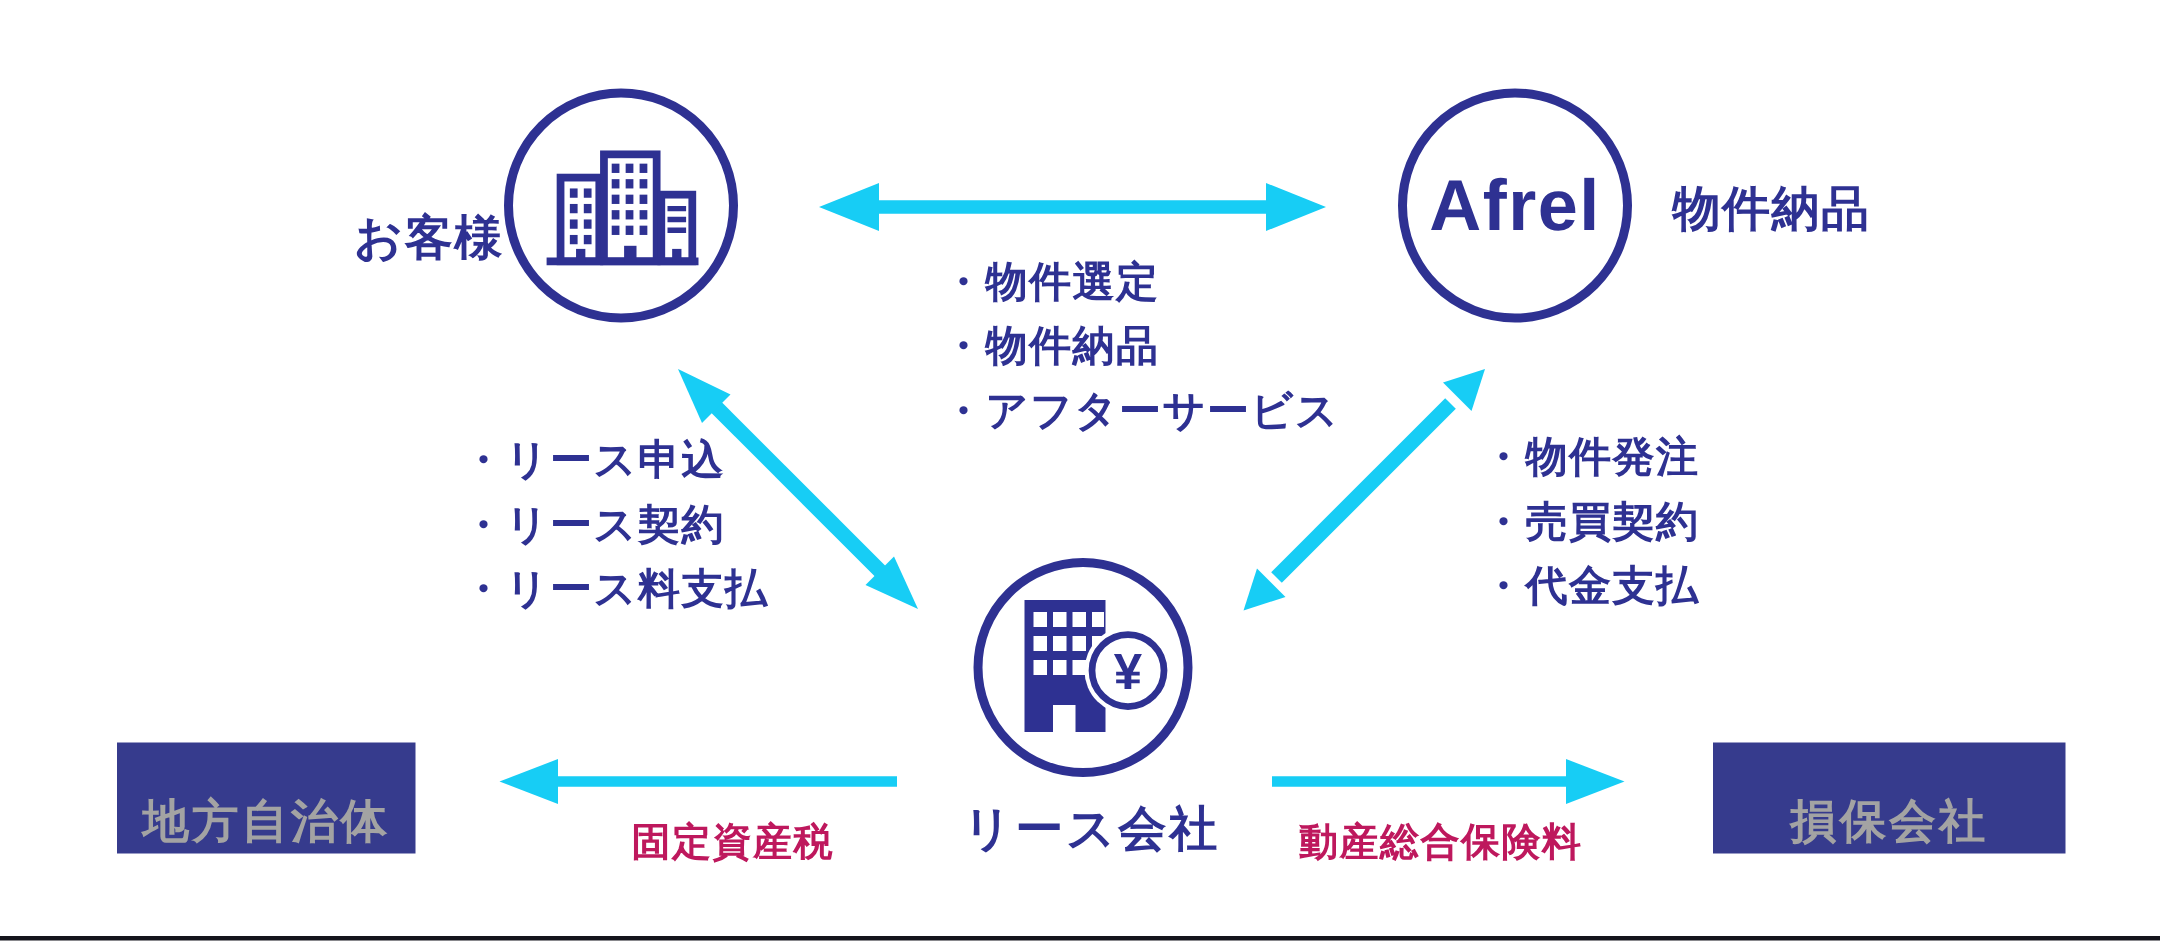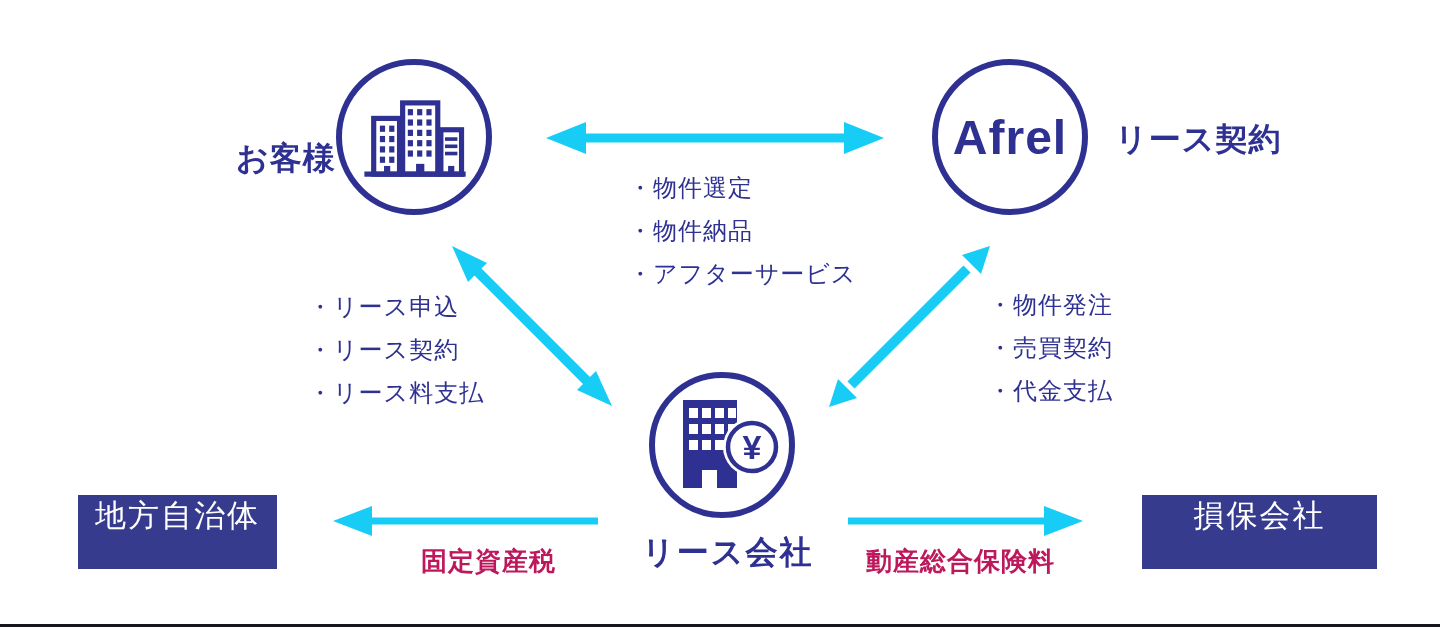--- a/index.html
+++ b/index.html
@@ -34,38 +34,38 @@
   .circle-lease    { left: 649px; top: 372px; width: 146px; height: 146px; }
 
   .afrel-logo {
     font-size: 48px; font-weight: bold; color: #2e3192;
     letter-spacing: 1px;
   }
 
   
   .flow-item {
     position: absolute;
-    font-size: 24px; font-weight: normal; color: #2e3192;
+    font-size: 28px; font-weight: bold; color: #2e3192;
     line-height: 28px; white-space: nowrap; letter-spacing: 1px;
   }
 
   
   .fee-label {
     position: absolute;
     font-size: 26px; font-weight: bold; color: #be185d;
     line-height: 26px; white-space: nowrap; letter-spacing: 1px;
   }
 
   
   .rect-node {
     position: absolute;
     background: #363b8d;
-    color: #ffffff;
-    display: flex; align-items: flex-start; justify-content: center;
-    font-size: 31px; font-weight: normal; letter-spacing: 2px;
+    color: #a3a3a3;
+    display: flex; align-items: flex-end; justify-content: center;
+    font-size: 31px; font-weight: bold; letter-spacing: 2px;
     white-space: nowrap;
   }
   .rect-gov { left: 78px;   top: 495px; width: 199px; height: 74px; }
   .rect-ins { left: 1142px; top: 495px; width: 235px; height: 74px; }
 
   .arrows-layer {
     position: absolute; left: 0; top: 0;
     width: 1440px; height: 630px;
     pointer-events: none;
   }
@@ -166,21 +166,21 @@
         <line x1="90" y1="62" x2="102" y2="62"></line>
         <line x1="90" y1="69" x2="102" y2="69"></line>
         <line x1="90" y1="76" x2="102" y2="76"></line>
       </g>
     </svg>
   </div>
 
   <div class="circle-node circle-afrel">
     <span class="afrel-logo">Afrel</span>
   </div>
-  <div class="node-label" style="left:1115px; top:118px;">リース契約</div>
+  <div class="node-label" style="left:1115px; top:118px;">物件納品</div>
 
   <div class="flow-item" style="left:628px; top:174px;">・物件選定</div>
   <div class="flow-item" style="left:628px; top:217px;">・物件納品</div>
   <div class="flow-item" style="left:628px; top:260px;">・アフターサービス</div>
 
   <div class="flow-item" style="left:308px; top:293px;">・リース申込</div>
   <div class="flow-item" style="left:308px; top:336px;">・リース契約</div>
   <div class="flow-item" style="left:308px; top:379px;">・リース料支払</div>
 
   <div class="flow-item" style="left:988px; top:291px;">・物件発注</div>

